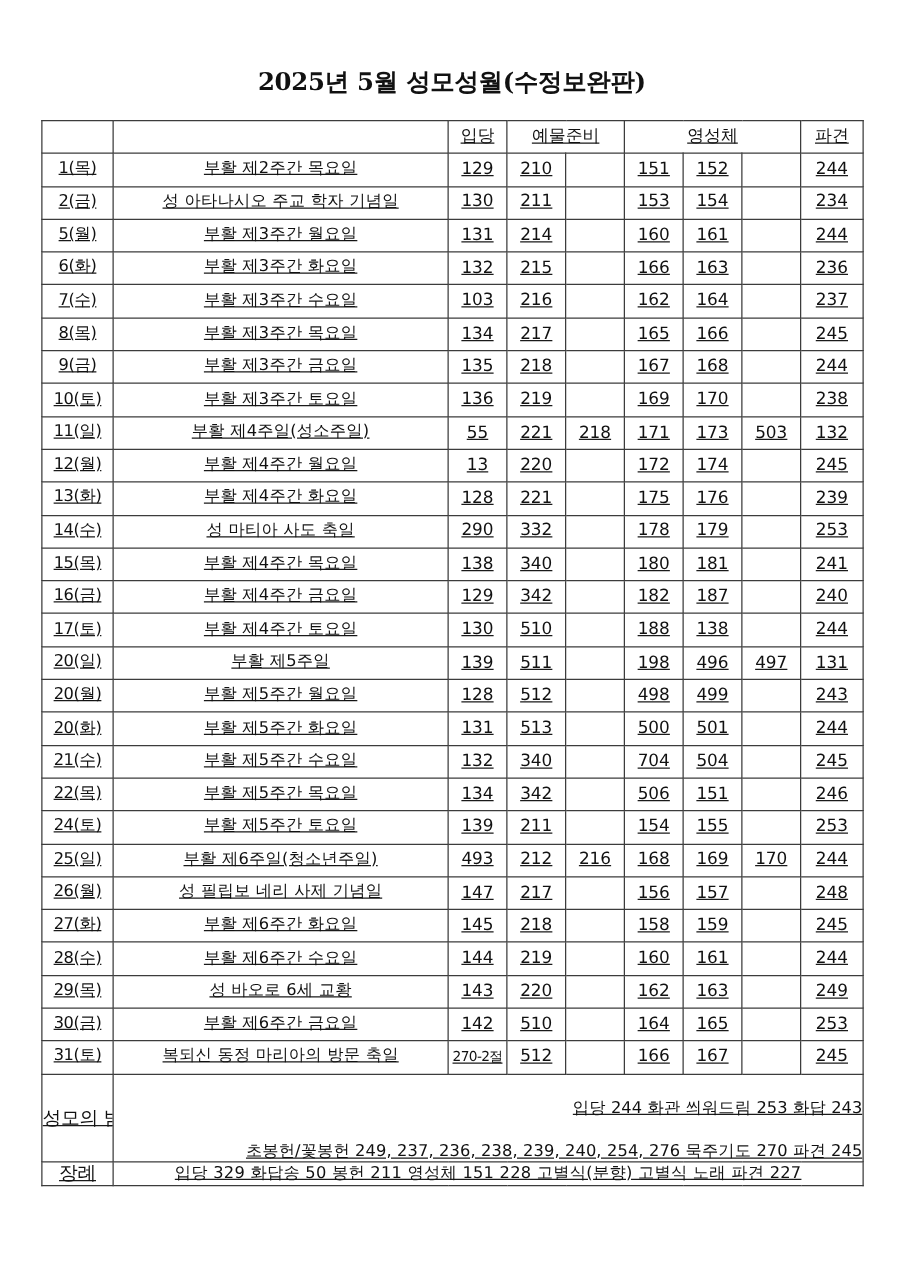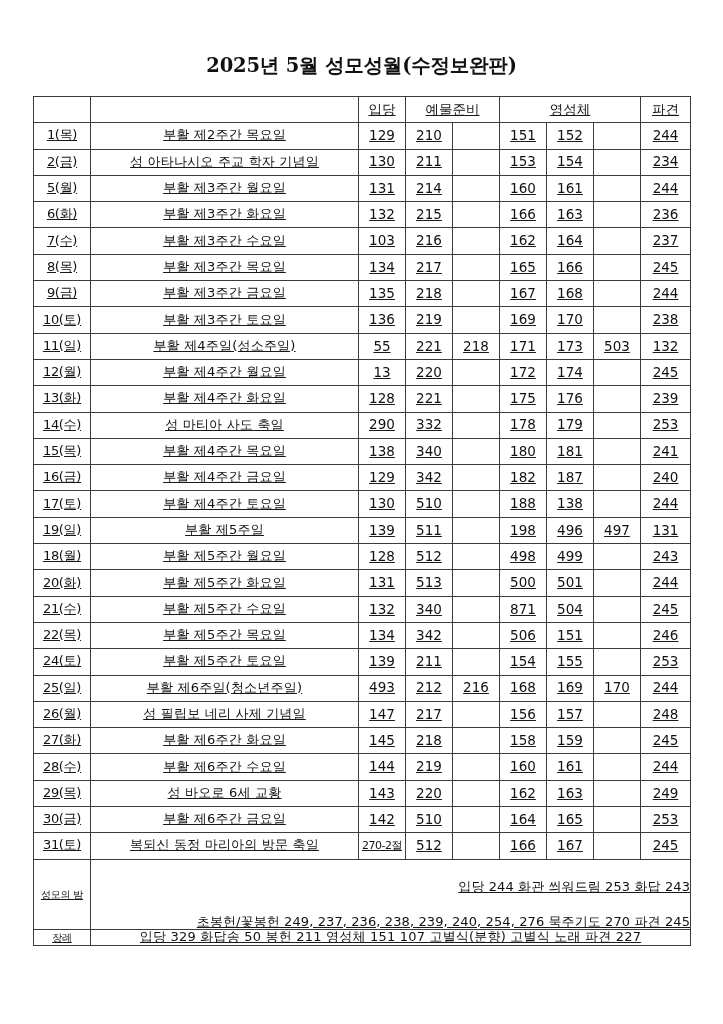--- a/index.html
+++ b/index.html
@@ -92,21 +92,21 @@
     font-family: "DejaVu Sans", "Liberation Sans", sans-serif;
   }
   td.num.small {
     font-size: 11px;
     letter-spacing: -0.5px;
   }
   tr.foot td {
     height: auto;
   }
   td.foot-label {
-    font-size: 10px;
+    font-size: 15px;
     letter-spacing: -0.2px;
     padding: 2px 0;
     margin-top: 30px;
   }
   td.foot-body {
     font-size: 13px;
     letter-spacing: 0.1px;
     padding: 3px 4px;
     line-height: 1.55;
     white-space: normal;
@@ -312,32 +312,32 @@
             <td class="feast">부활 제4주간 토요일</td>
             <td class="num">130</td>
             <td class="num">510</td>
             <td class="num"></td>
             <td class="num">188</td>
             <td class="num">138</td>
             <td class="num"></td>
             <td class="num">244</td>
           </tr>
           <tr>
-            <td class="day">19(일)</td>
+            <td class="day">20(일)</td>
             <td class="feast">부활 제5주일</td>
             <td class="num">139</td>
             <td class="num">511</td>
             <td class="num"></td>
             <td class="num">198</td>
             <td class="num">496</td>
             <td class="num">497</td>
             <td class="num">131</td>
           </tr>
           <tr>
-            <td class="day">18(월)</td>
+            <td class="day">20(월)</td>
             <td class="feast">부활 제5주간 월요일</td>
             <td class="num">128</td>
             <td class="num">512</td>
             <td class="num"></td>
             <td class="num">498</td>
             <td class="num">499</td>
             <td class="num"></td>
             <td class="num">243</td>
           </tr>
           <tr>
@@ -350,21 +350,21 @@
             <td class="num">501</td>
             <td class="num"></td>
             <td class="num">244</td>
           </tr>
           <tr>
             <td class="day">21(수)</td>
             <td class="feast">부활 제5주간 수요일</td>
             <td class="num">132</td>
             <td class="num">340</td>
             <td class="num"></td>
-            <td class="num">871</td>
+            <td class="num">704</td>
             <td class="num">504</td>
             <td class="num"></td>
             <td class="num">245</td>
           </tr>
           <tr>
             <td class="day">22(목)</td>
             <td class="feast">부활 제5주간 목요일</td>
             <td class="num">134</td>
             <td class="num">342</td>
             <td class="num"></td>
@@ -465,19 +465,19 @@
       <tfoot>
         <tr class="foot">
           <td class="foot-label">성모의 밤</td>
           <td class="foot-body" colspan="8">
             <span class="fl">입당 244 화관 씌워드림 253 화답 243</span>
             <span class="fl">초봉헌/꽃봉헌 249, 237, 236, 238, 239, 240, 254, 276 묵주기도 270 파견 245</span>
           </td>
         </tr>
         <tr class="foot">
           <td class="foot-label">장례</td>
-          <td class="foot-single" colspan="8">입당 329 화답송 50 봉헌 211 영성체 151 107 고별식(분향) 고별식 노래 파견 227</td>
+          <td class="foot-single" colspan="8">입당 329 화답송 50 봉헌 211 영성체 151 228 고별식(분향) 고별식 노래 파견 227</td>
         </tr>
       </tfoot>
     </table>
   </div>
 
 </div>
 
 </body></html>

